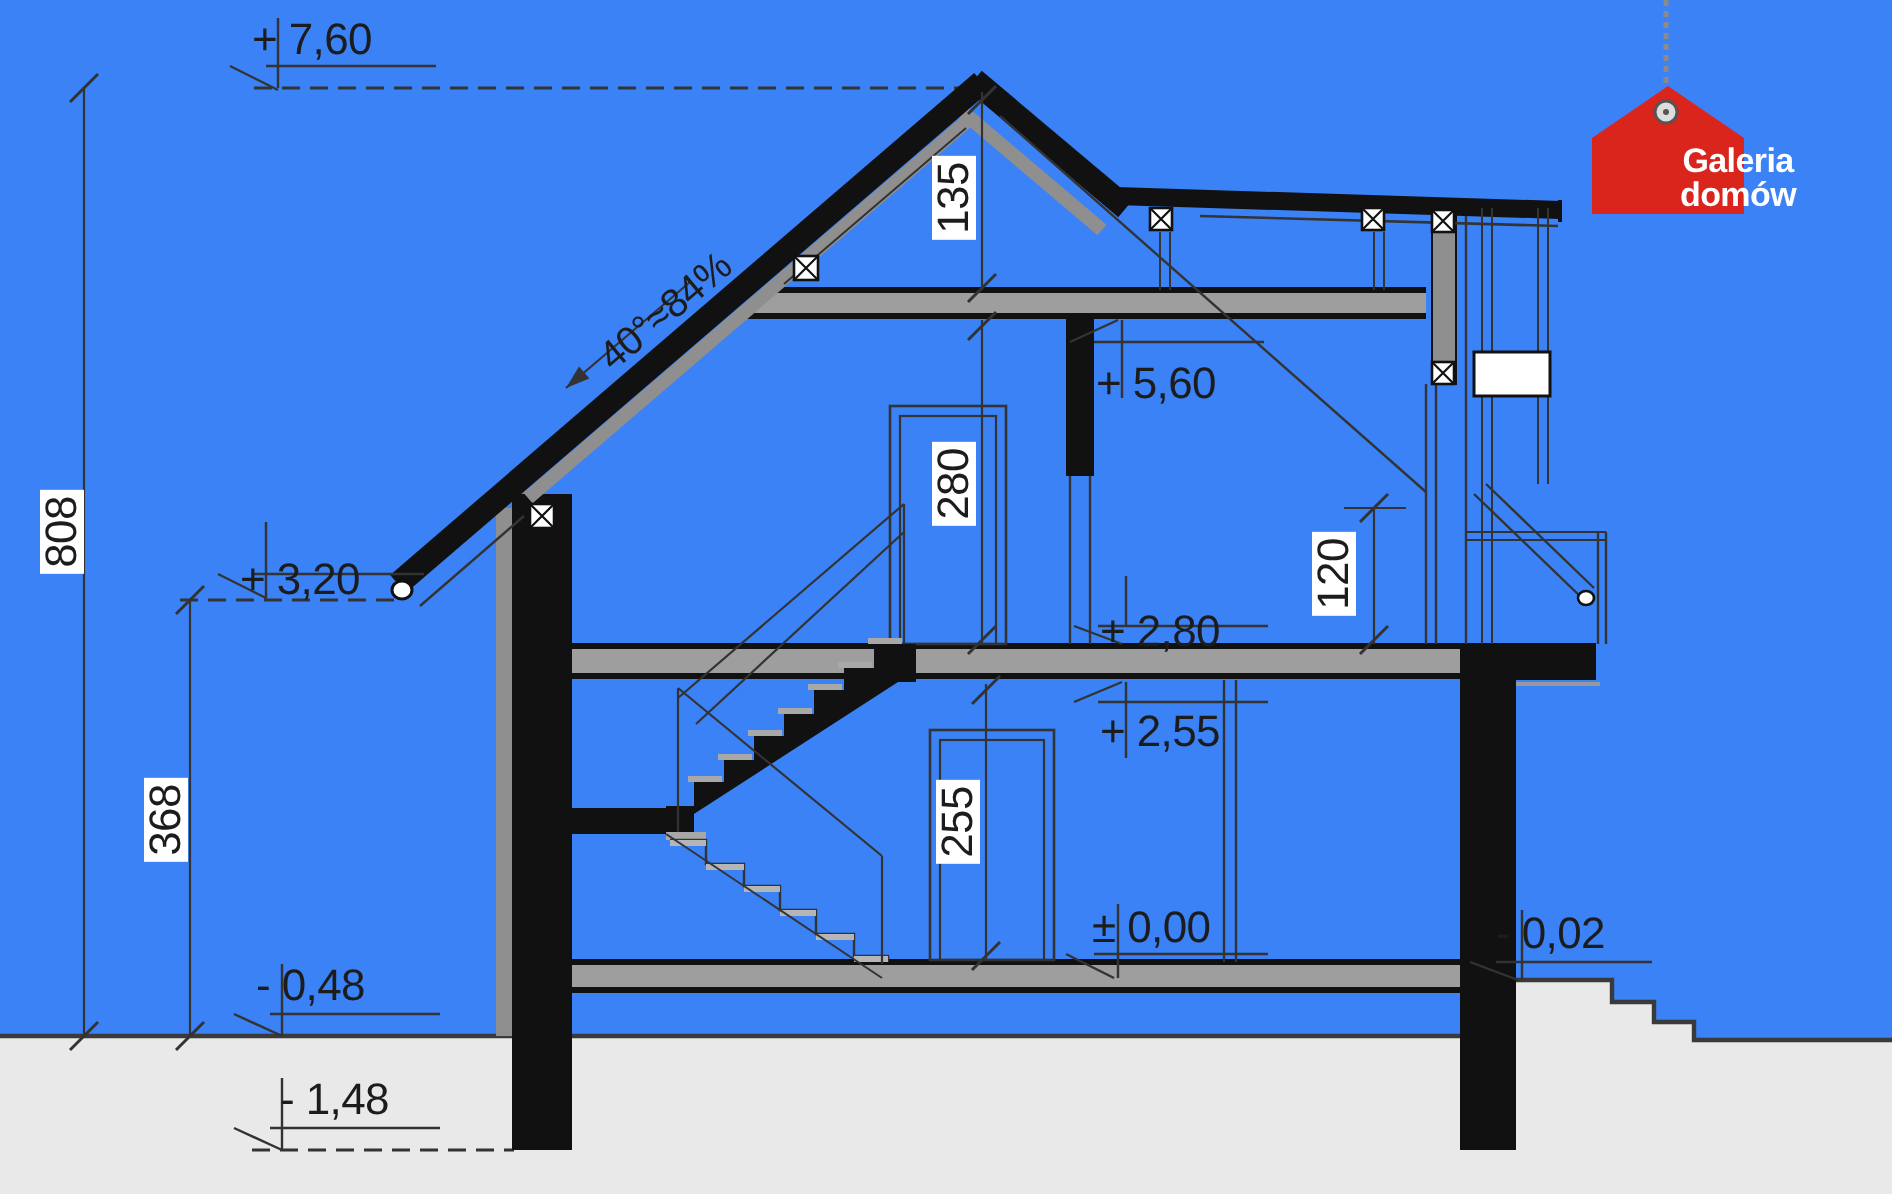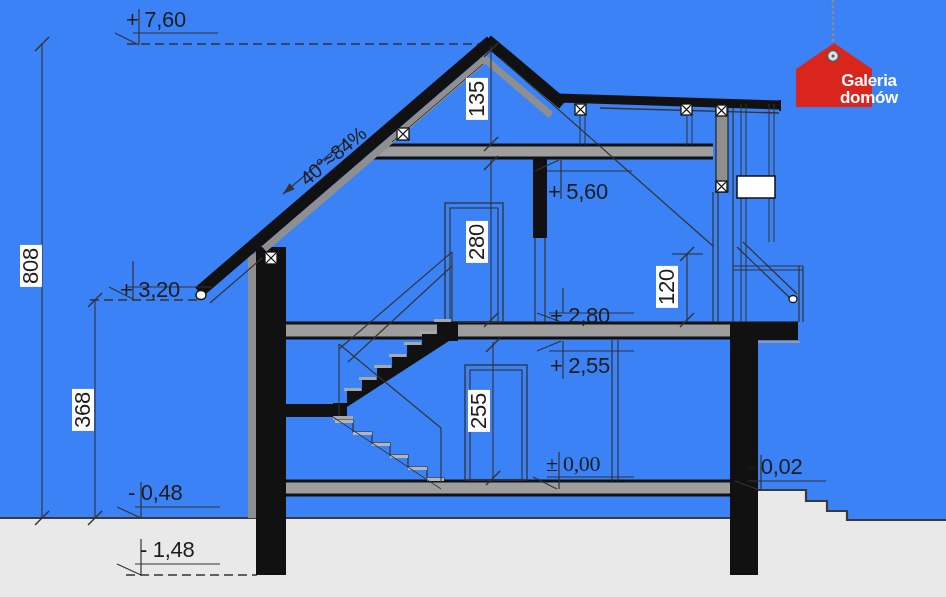--- a/index.html
+++ b/index.html
@@ -222,21 +222,21 @@
     </g>
   </svg>
 
   <div class="lbl" style="left:126px;top:9px;">+ 7,60</div>
   <div class="lbl" style="left:120px;top:261px;margin-top:18px;">+ 3,20</div>
   <div class="lbl" style="left:128px;top:482px;">- 0,48</div>
   <div class="lbl" style="left:128px;top:539px;margin-left:12px;">- 1,48</div>
   <div class="lbl" style="left:548px;top:181px;text-align:center;">+ 5,60</div>
   <div class="lbl" style="left:550px;top:289px;margin-top:16px;">+ 2,80</div>
   <div class="lbl" style="left:550px;top:355px;">+ 2,55</div>
-  <div class="lbl" style="left:546px;top:453px;font-family:Liberation Serif, serif;">± 0,00</div>
+  <div class="lbl" style="left:546px;top:453px;">± 0,00</div>
   <div class="lbl" style="left:748px;top:456px;">- 0,02</div>
 
   <div class="lbl rot" style="left:31px;top:266px;">808</div>
   <div class="lbl rot" style="left:83px;top:410px;">368</div>
   <div class="lbl rot" style="left:477px;top:99px;">135</div>
   <div class="lbl rot" style="left:477px;top:242px;">280</div>
   <div class="lbl rot" style="left:479px;top:411px;">255</div>
   <div class="lbl rot" style="left:667px;top:287px;">120</div>
 
   <div class="lbl slope" style="left:333px;top:156px;">40°≈84%</div>

